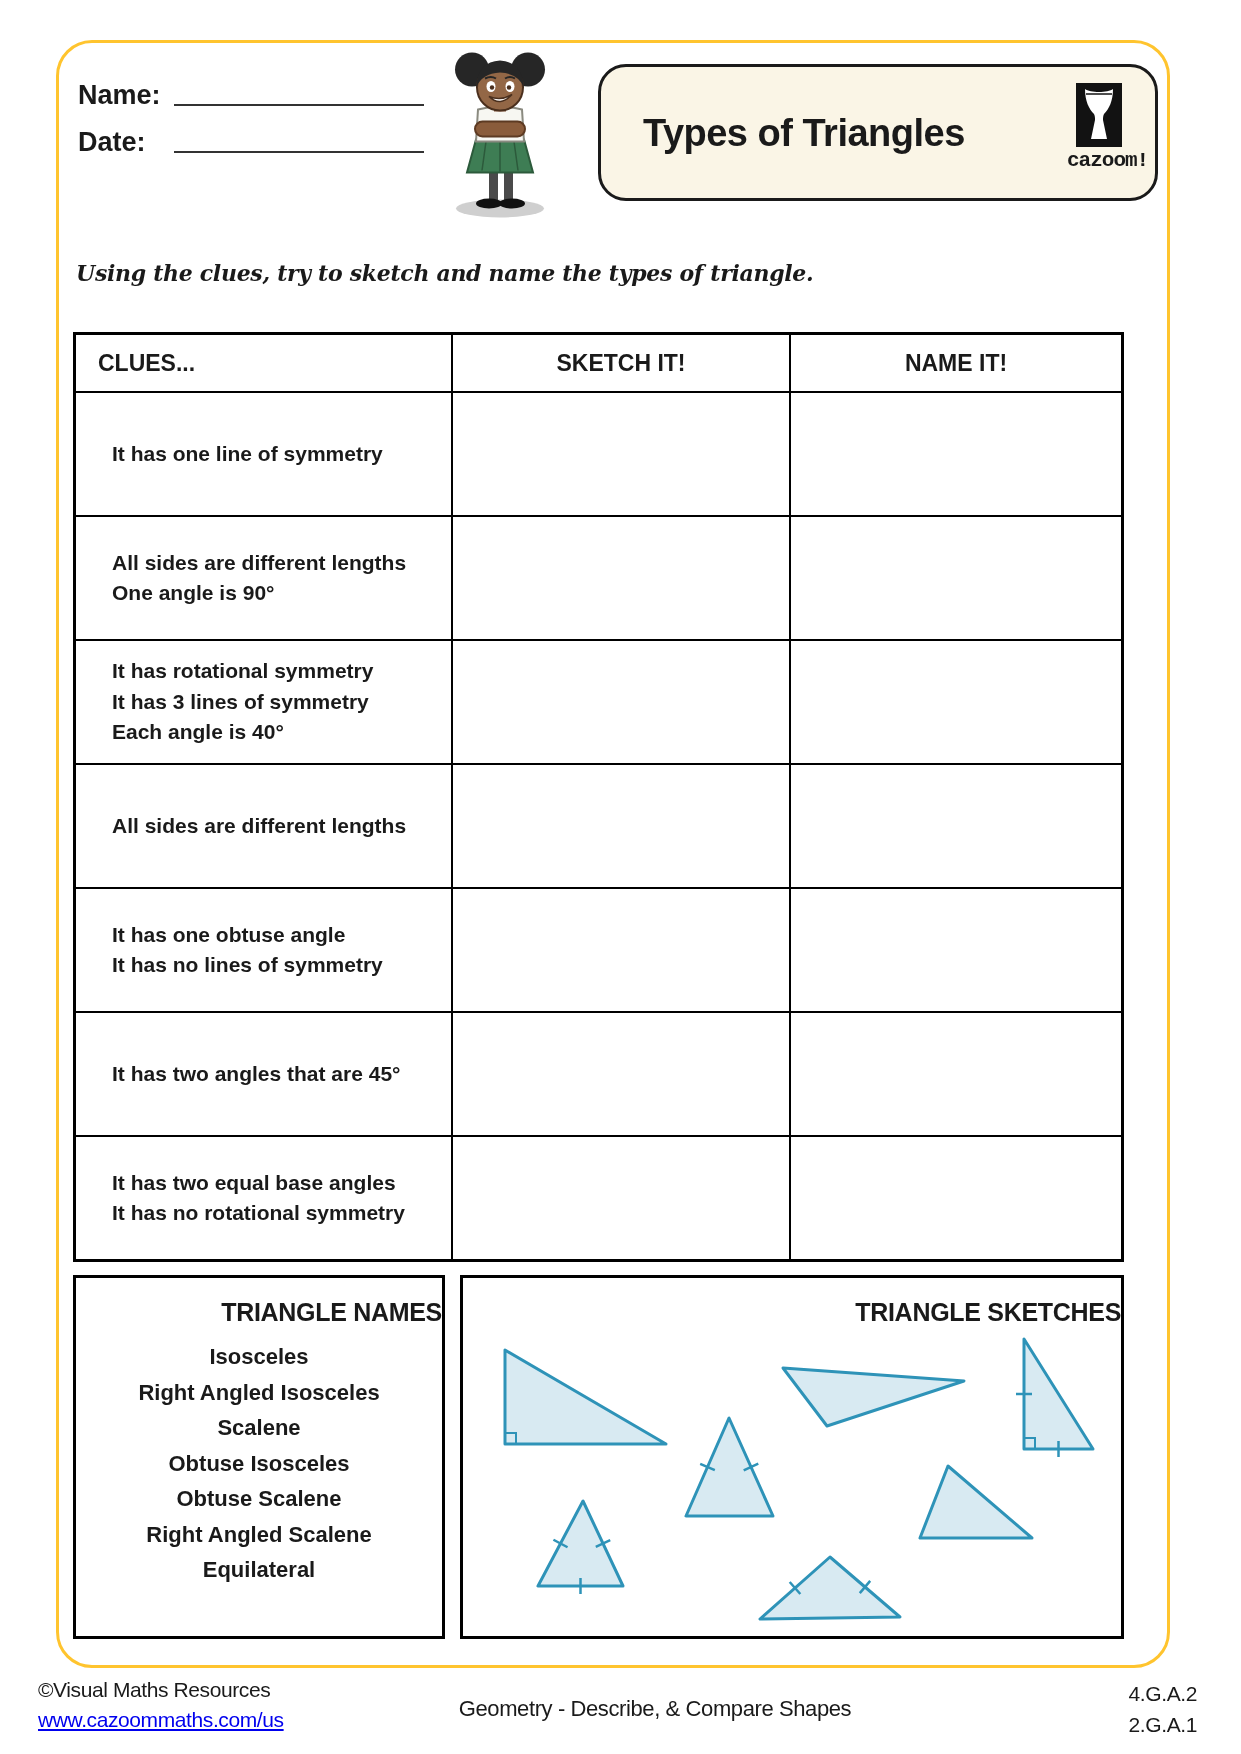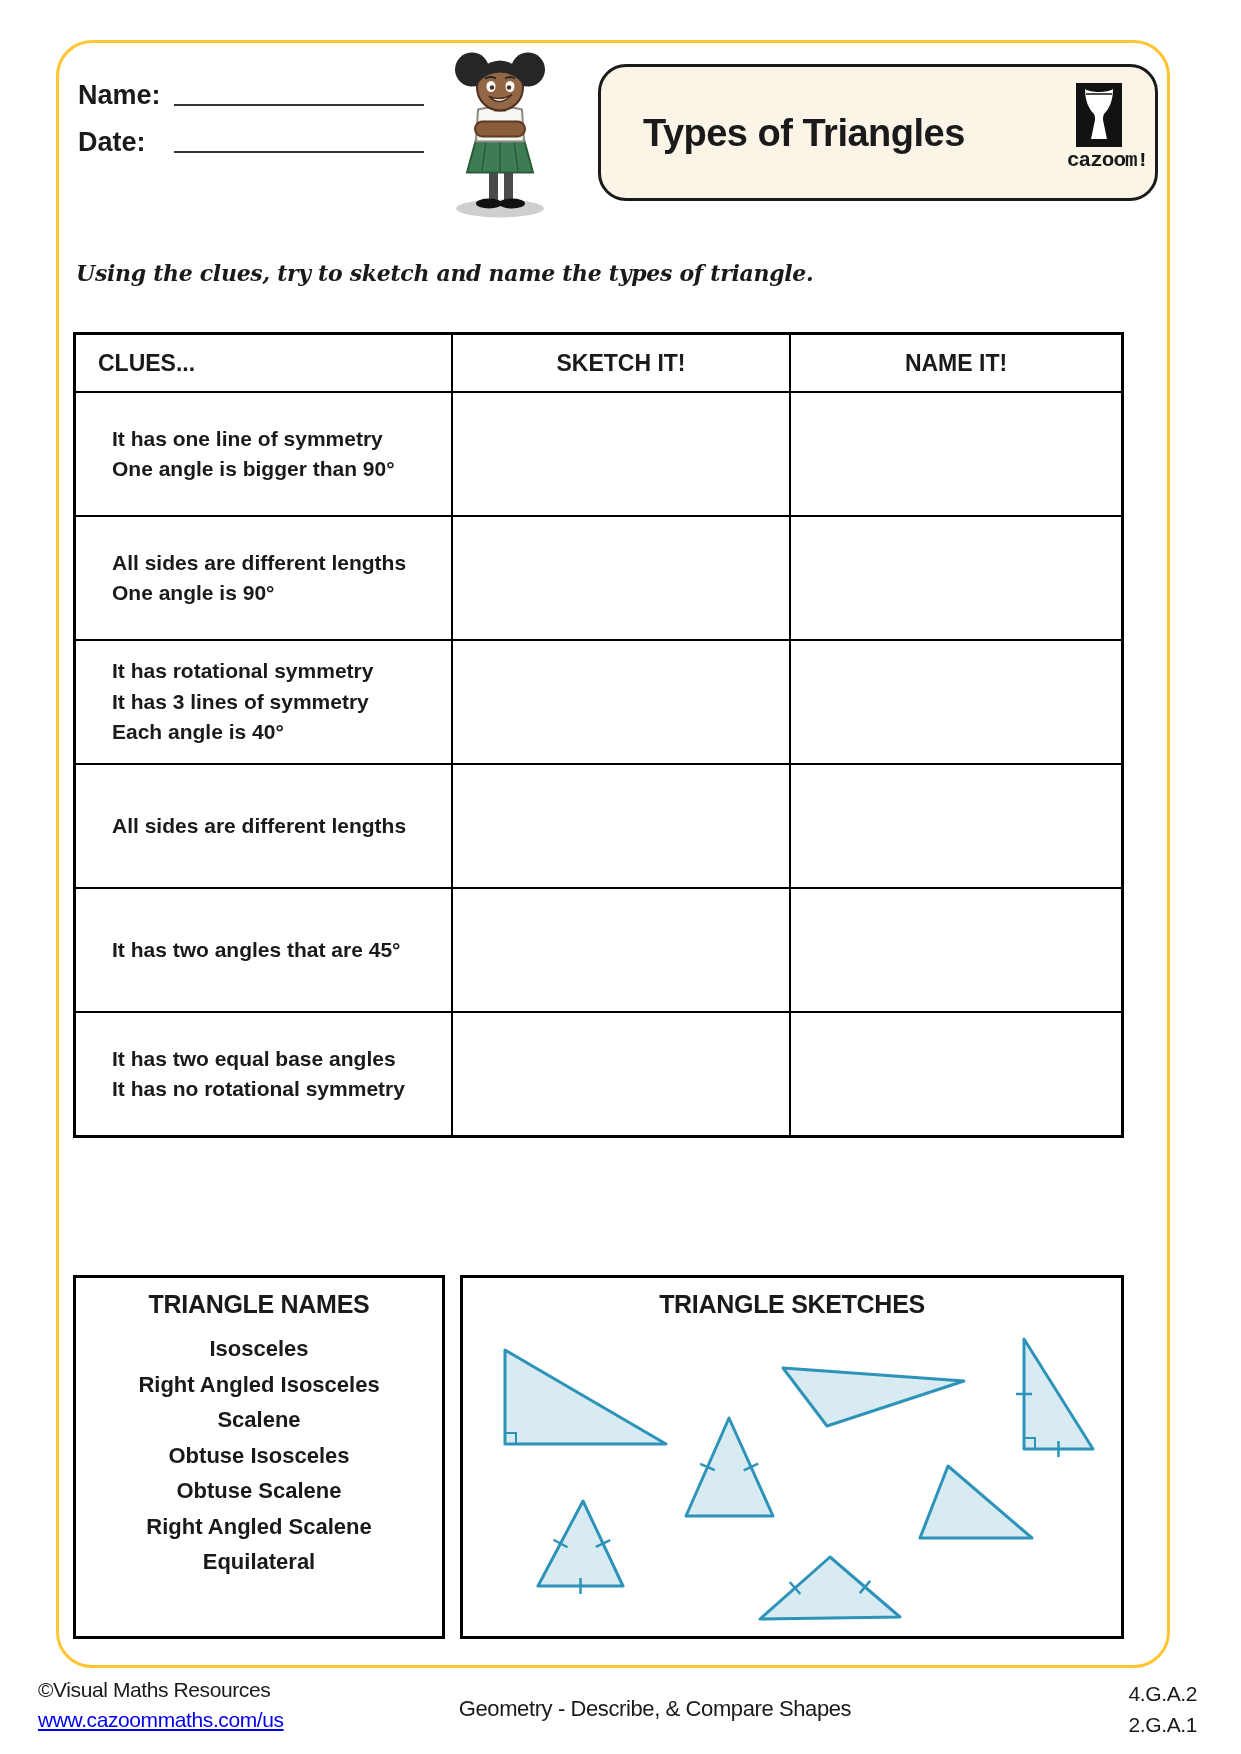--- a/index.html
+++ b/index.html
@@ -36,21 +36,21 @@
   .th{display:flex;align-items:center;font-weight:bold;font-size:23px}
   .th.left{padding-left:22px}
   .th.center{justify-content:center}
   .th + .th{border-left:2px solid #000}
   .trow{height:124px;border-top:2px solid #000}
   .cell + .cell{border-left:2px solid #000}
   .clue{display:flex;flex-direction:column;justify-content:center;padding-left:36px;font-weight:bold;font-size:21px;line-height:1.45}
 
   
   .names-box{position:absolute;left:73px;top:1275px;width:372px;height:364px;border:3px solid #000;background:#fff}
-  .box-title{text-align:center;margin-top:12px;font-size:25px;font-weight:bold;letter-spacing:-0.3px}
+  .box-title{text-align:right;margin-top:20px;font-size:25px;font-weight:bold;letter-spacing:-0.3px}
   .names-list{margin-top:12px}
   .tname{text-align:center;font-size:22px;font-weight:bold;line-height:35.5px}
 
   .sketches-box{position:absolute;left:460px;top:1275px;width:664px;height:364px;border:3px solid #000;background:#fff}
   .sketches-box svg{position:absolute;left:0;top:0}
 
   
   .footer-copy{position:absolute;left:38px;top:1678px;font-size:21px;letter-spacing:-0.4px}
   .footer-link{position:absolute;left:38px;top:1708px;font-size:21px;letter-spacing:-0.4px;color:var(--link);text-decoration:underline;cursor:pointer}
   .footer-subject{position:absolute;left:0;top:1696px;width:1310px;text-align:center;font-size:22px;letter-spacing:-0.4px}
@@ -112,21 +112,20 @@
 <div class="clues-table">
   <div class="thead">
     <div class="th left">CLUES...</div>
     <div class="th center">SKETCH IT!</div>
     <div class="th center">NAME IT!</div>
   </div>
   <div>
       <div class="trow">
         <div class="cell clue">
           <div>It has one line of symmetry</div>
-          <div>One angle is bigger than 90°</div>
         </div>
         <div class="cell"></div>
         <div class="cell"></div>
       </div>
       <div class="trow">
         <div class="cell clue">
           <div>All sides are different lengths</div>
           <div>One angle is 90°</div>
         </div>
         <div class="cell"></div>
@@ -137,20 +136,28 @@
           <div>It has rotational symmetry</div>
           <div>It has 3 lines of symmetry</div>
           <div>Each angle is 40°</div>
         </div>
         <div class="cell"></div>
         <div class="cell"></div>
       </div>
       <div class="trow">
         <div class="cell clue">
           <div>All sides are different lengths</div>
+        </div>
+        <div class="cell"></div>
+        <div class="cell"></div>
+      </div>
+      <div class="trow">
+        <div class="cell clue">
+          <div>It has one obtuse angle</div>
+          <div>It has no lines of symmetry</div>
         </div>
         <div class="cell"></div>
         <div class="cell"></div>
       </div>
       <div class="trow">
         <div class="cell clue">
           <div>It has two angles that are 45°</div>
         </div>
         <div class="cell"></div>
         <div class="cell"></div>

